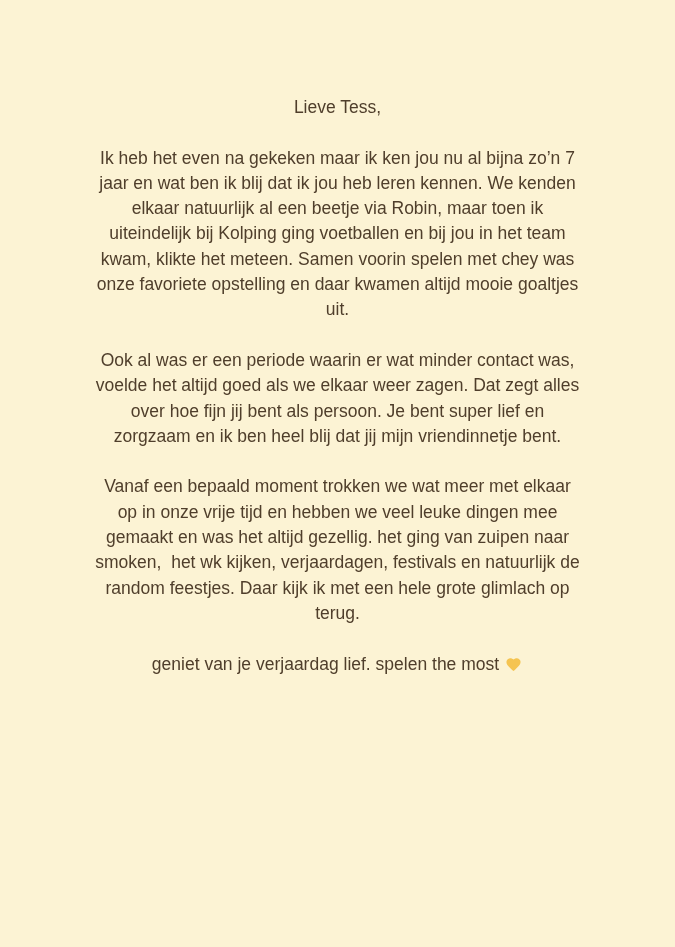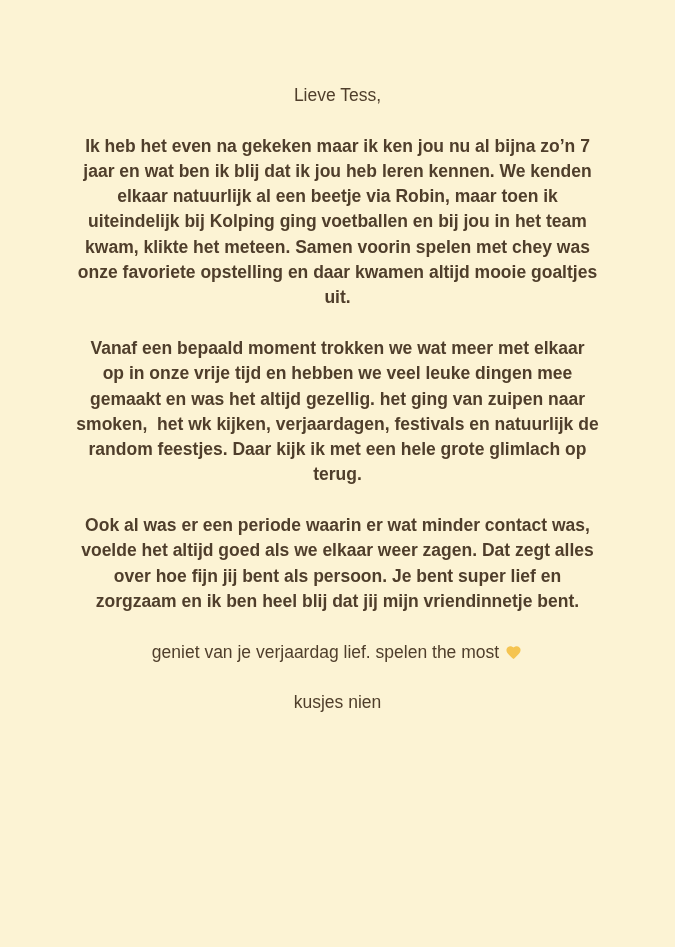--- a/index.html
+++ b/index.html
@@ -16,29 +16,28 @@
   }
   .letter {
     width: 620px;
     margin: 0 auto;
     padding-top: 83px;
     text-align: center;
     font-size: 17.5px;
     line-height: 25.3px;
   }
   .salutation {
-    margin: 0;
+    margin: 12px;
     font-weight: normal;
     font-size: 17.5px;
     line-height: 25.3px;
   }
   .para {
     margin: 25.3px 0 0 0;
     white-space: pre-line;
-    font-weight: bold;
   }
   .closing-line {
     margin: 25.3px 0 0 0;
   }
   .signature {
     margin: 25.3px 0 0 0;
   }
   .heart-icon {
     display: inline-block;
     width: 19px;
@@ -55,34 +54,33 @@
   <p class="salutation">Lieve Tess,</p>
 
   <p class="para">Ik heb het even na gekeken maar ik ken jou nu al bijna zo’n 7
 jaar en wat ben ik blij dat ik jou heb leren kennen. We kenden
 elkaar natuurlijk al een beetje via Robin, maar toen ik
 uiteindelijk bij Kolping ging voetballen en bij jou in het team
 kwam, klikte het meteen. Samen voorin spelen met chey was
 onze favoriete opstelling en daar kwamen altijd mooie goaltjes
 uit.</p>
 
+  <p class="para">Ook al was er een periode waarin er wat minder contact was,
+voelde het altijd goed als we elkaar weer zagen. Dat zegt alles
+over hoe fijn jij bent als persoon. Je bent super lief en
+zorgzaam en ik ben heel blij dat jij mijn vriendinnetje bent.</p>
+
   <p class="para">Vanaf een bepaald moment trokken we wat meer met elkaar
 op in onze vrije tijd en hebben we veel leuke dingen mee
 gemaakt en was het altijd gezellig. het ging van zuipen naar
 smoken, &nbsp;het wk kijken, verjaardagen, festivals en natuurlijk de
 random feestjes. Daar kijk ik met een hele grote glimlach op
 terug.</p>
-
-  <p class="para">Ook al was er een periode waarin er wat minder contact was,
-voelde het altijd goed als we elkaar weer zagen. Dat zegt alles
-over hoe fijn jij bent als persoon. Je bent super lief en
-zorgzaam en ik ben heel blij dat jij mijn vriendinnetje bent.</p>
 
 
   <p class="closing-line">
     <span>geniet van je verjaardag lief. spelen the most</span><svg class="heart-icon" viewBox="0 0 24 24" xmlns="http://www.w3.org/2000/svg" aria-hidden="true">
       <path d="M12 21.35l-1.45-1.32C5.4 15.36 2 12.28 2 8.5 2 5.42 4.42 3 7.5 3c1.74 0 3.41.81 4.5 2.09C13.09 3.81 14.76 3 16.5 3 19.58 3 22 5.42 22 8.5c0 3.78-3.4 6.86-8.55 11.54L12 21.35z" fill="#F5C451"></path>
     </svg>
   </p>
 
-  <p class="signature">kusjes nien</p>
 
 </div>
 
 </body></html>

